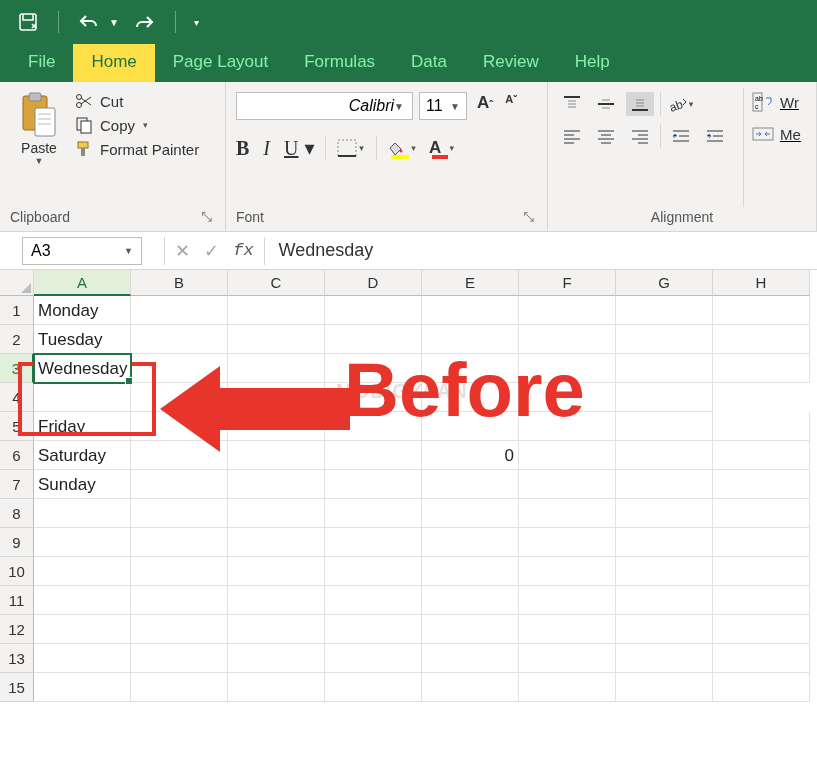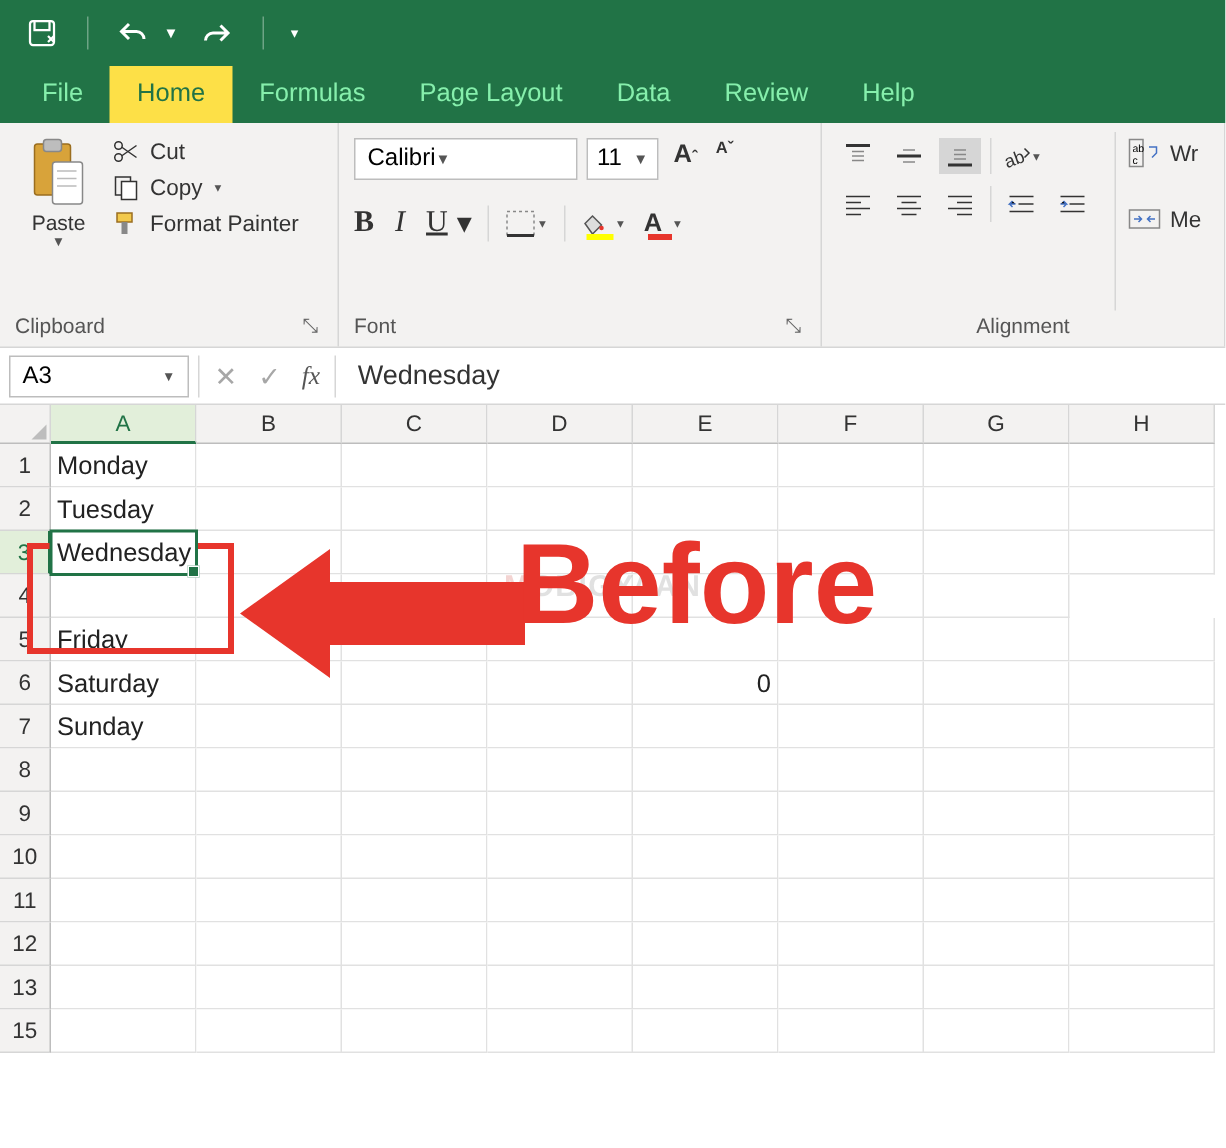--- a/index.html
+++ b/index.html
@@ -30,21 +30,21 @@
 .paste-icon { width: 40px; height: 46px; margin-top: 4px; }
 .paste-label { font-size: 14px; color: #333; margin-top: 2px; }
 .paste-dd { font-size: 9px; color: #555; }
 .clip-stack { display: flex; flex-direction: column; gap: 6px; padding-top: 4px; }
 .clip-row { display: flex; align-items: center; gap: 6px; font-size: 15px; color: #333; cursor: pointer; }
 .clip-row .ic { width: 20px; height: 18px; display: flex; align-items: center; justify-content: center; }
 .small-dd { font-size: 9px; color: #555; margin-left: 2px; }
 
 
 .font-top { display: flex; gap: 6px; align-items: center; padding-top: 4px; }
-.font-name { width: 149px; height: 28px; border: 1px solid #bdbdbd; background: #fff; display: flex; align-items: center; padding: 0 8px; font-size: 16px; justify-content: flex-start; cursor: pointer; }
+.font-name { width: 177px; height: 28px; border: 1px solid #bdbdbd; background: #fff; display: flex; align-items: center; padding: 0 8px; font-size: 16px; justify-content: flex-end; cursor: pointer; font-style: italic; }
 .font-size { width: 48px; height: 28px; border: 1px solid #bdbdbd; background: #fff; display: flex; align-items: center; padding: 0 6px; font-size: 16px; justify-content: space-between; cursor: pointer; }
 .grow-shrink { display: flex; gap: 2px; }
 .gs-btn { width: 24px; height: 26px; display: flex; align-items: baseline; justify-content: center; cursor: pointer; color: #333; }
 .gs-btn .big { font-size: 17px; font-weight: bold; }
 .gs-btn .sm { font-size: 11px; font-weight: bold; }
 .font-bottom { display: flex; gap: 10px; align-items: center; margin-top: 10px; }
 .biub { display: flex; gap: 14px; align-items: center; }
 .biub span { font-size: 20px; font-family: "Times New Roman", serif; cursor: pointer; color: #333; }
 .b-bold { font-weight: bold; }
 .b-ital { font-style: italic; }
@@ -56,31 +56,31 @@
 .fill-btn .bucket { width: 16px; height: 14px; }
 .fill-bar { position: absolute; bottom: 1px; left: 4px; width: 18px; height: 4px; background: #ffff00; }
 .fontcolor-btn { width: 30px; height: 24px; display: flex; align-items: center; justify-content: center; cursor: pointer; position: relative; }
 .fontcolor-btn .A { font-size: 17px; font-weight: bold; color: #333; }
 .fontcolor-bar { position: absolute; bottom: 1px; left: 5px; width: 16px; height: 4px; background: #e7352c; }
 
 
 .align-body { display: flex; flex-direction: column; gap: 8px; padding-top: 4px; }
 .align-row { display: flex; gap: 6px; align-items: center; }
 .align-btn { width: 28px; height: 24px; display: flex; align-items: center; justify-content: center; cursor: pointer; }
-.wrap-stack { display: flex; flex-direction: column; gap: 24px; padding: 4px 0 0 8px; border-left: 1px solid #d6d6d6; margin-left: 8px; }
+.wrap-stack { display: flex; flex-direction: column; gap: 12px; padding: 4px 0 0 8px; border-left: 1px solid #d6d6d6; margin-left: 8px; text-decoration: underline; }
 .wrap-row { display: flex; align-items: center; gap: 6px; font-size: 15px; color: #333; cursor: pointer; }
 .wrap-row .ic { width: 22px; height: 20px; }
 
 
 .fx-bar { height: 38px; border-bottom: 1px solid #d6d6d6; display: flex; align-items: center; }
-.name-box { width: 120px; height: 28px; border: 1px solid #bdbdbd; margin: 0 6px; display: flex; align-items: center; padding: 0 8px; font-size: 16px; justify-content: space-between; cursor: text; background: #fff; }
+.name-box { width: 120px; height: 28px; border: 1px solid #bdbdbd; margin: 0 22px; display: flex; align-items: center; padding: 0 8px; font-size: 16px; justify-content: space-between; cursor: text; background: #fff; }
 .name-box .dd { font-size: 9px; color: #555; cursor: pointer; }
 .fx-btns { display: flex; align-items: center; gap: 14px; padding: 0 10px; }
 .fx-btn { color: #a7a7a7; font-size: 18px; cursor: pointer; }
-.fx-label { font-style: italic; font-size: 17px; color: #555; font-family: Liberation Serif, serif; }
+.fx-label { font-style: italic; font-size: 17px; color: #555; font-family: Liberation Mono, monospace; }
 .fx-vert { width: 1px; height: 28px; background: #d6d6d6; }
 .formula-input { flex: 1; height: 28px; padding: 0 14px; font-size: 18px; color: #333; display: flex; align-items: center; cursor: text; }
 
 
 .grid { position: relative; }
 .col-headers { display: flex; height: 26px; }
 .selectall { width: 34px; border-right: 1px solid #d6d6d6; border-bottom: 1px solid #bdbdbd; background: #f3f2f1; cursor: pointer; position: relative; }
 .selectall::after { content: ""; position: absolute; right: 2px; bottom: 2px; width: 0; height: 0; border-left: 10px solid transparent; border-bottom: 10px solid #bdbdbd; }
 .colh { width: 97px; border-right: 1px solid #d6d6d6; border-bottom: 1px solid #bdbdbd; background: #f3f2f1; text-align: center; font-size: 15px; color: #333; line-height: 26px; cursor: pointer; }
 .colh.active { background: #e2efda; border-bottom: 2px solid #217346; color: #217346; }
@@ -125,22 +125,22 @@
         <path d="M12 3l5 5-5 5M17 8H7a5 5 0 00-5 5" fill="none" stroke="#fff" stroke-width="2"></path>
       </svg>
   </div>
   <div class="sep"></div>
   <span class="customize">▾</span>
 </div>
 
 <div class="tabs">
   <div class="tab">File</div>
   <div class="tab active">Home</div>
+  <div class="tab">Page Layout</div>
   <div class="tab">Formulas</div>
-  <div class="tab">Page Layout</div>
   <div class="tab">Data</div>
   <div class="tab">Review</div>
   <div class="tab">Help</div>
 </div>
 
 <div class="ribbon">
 
   <div class="group" style="width:226px">
     <div class="group-body">
       <div class="paste-col">

